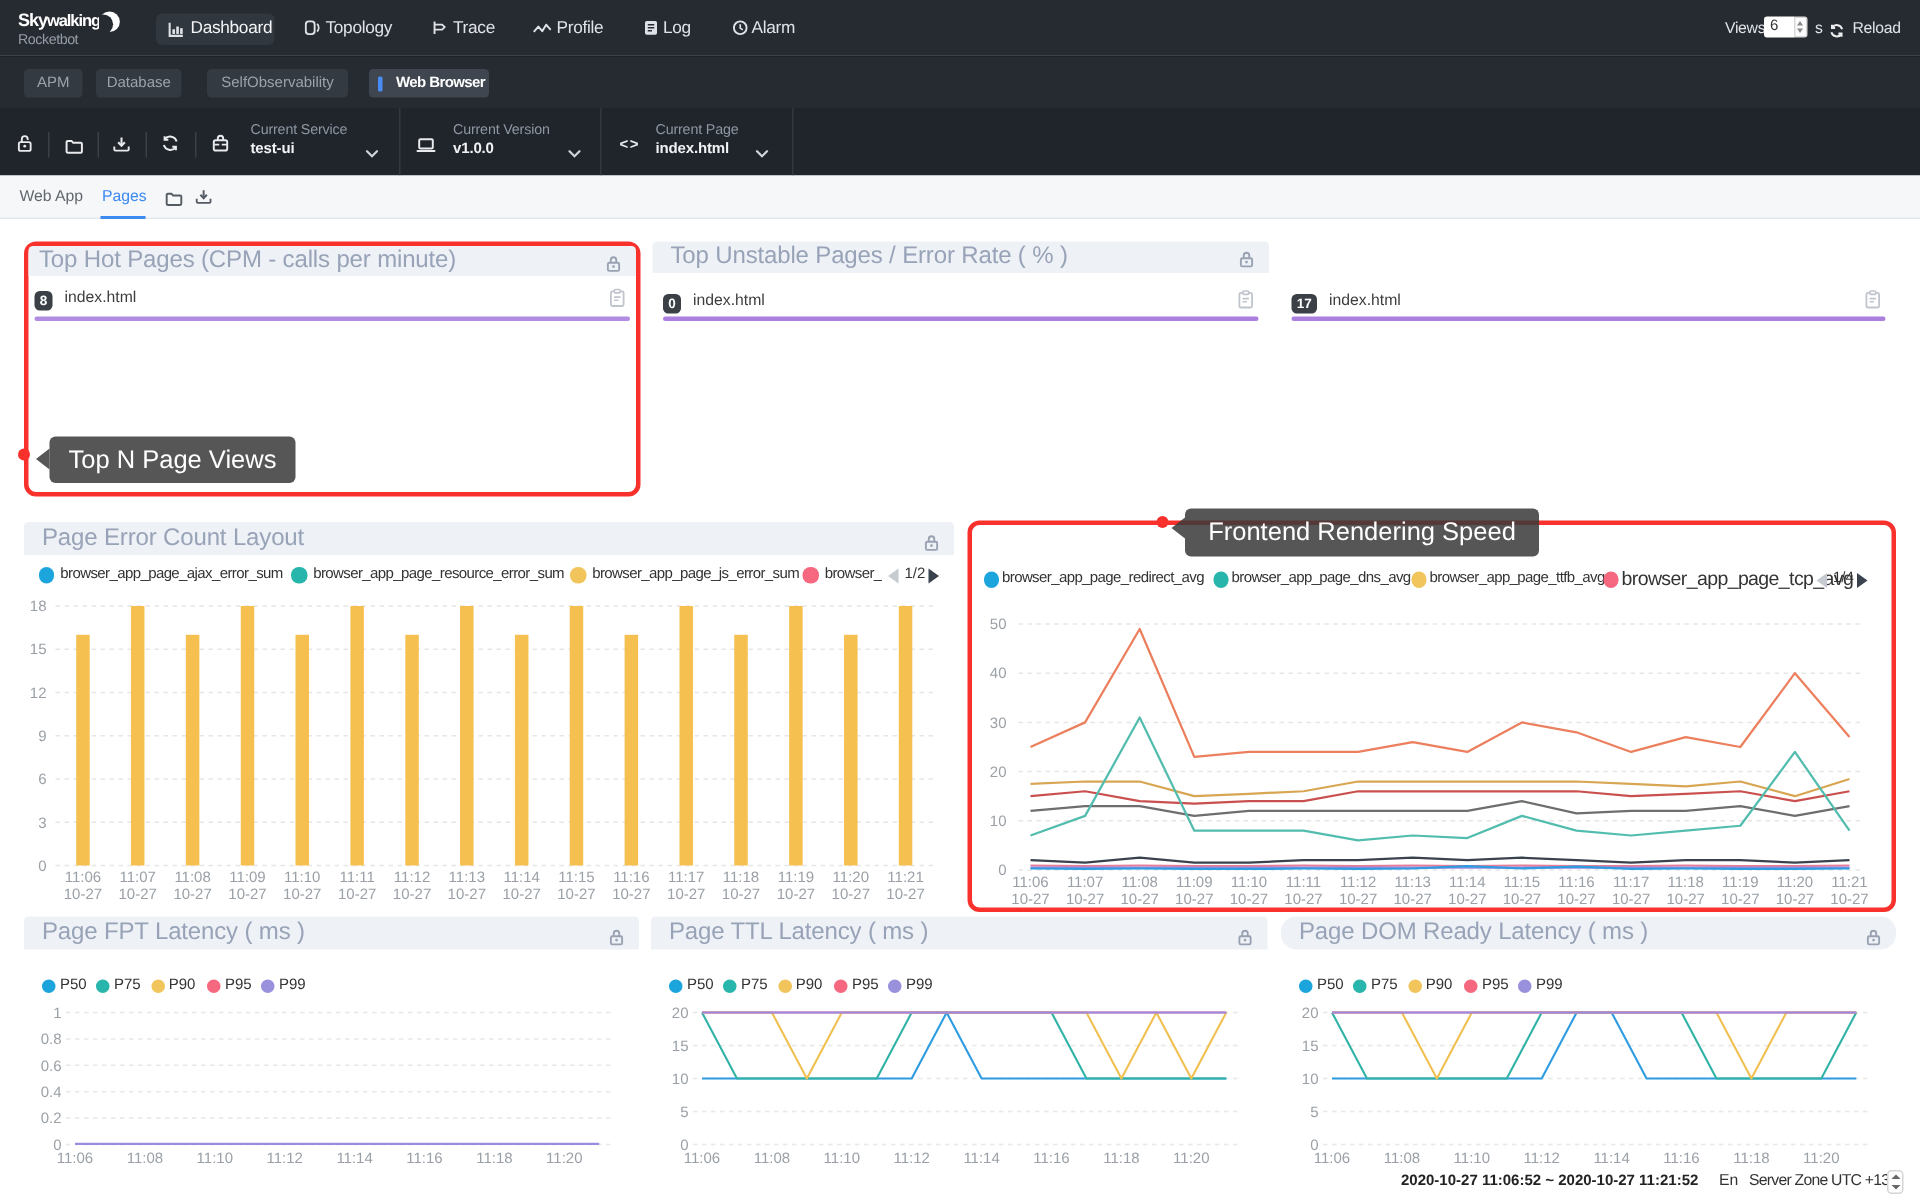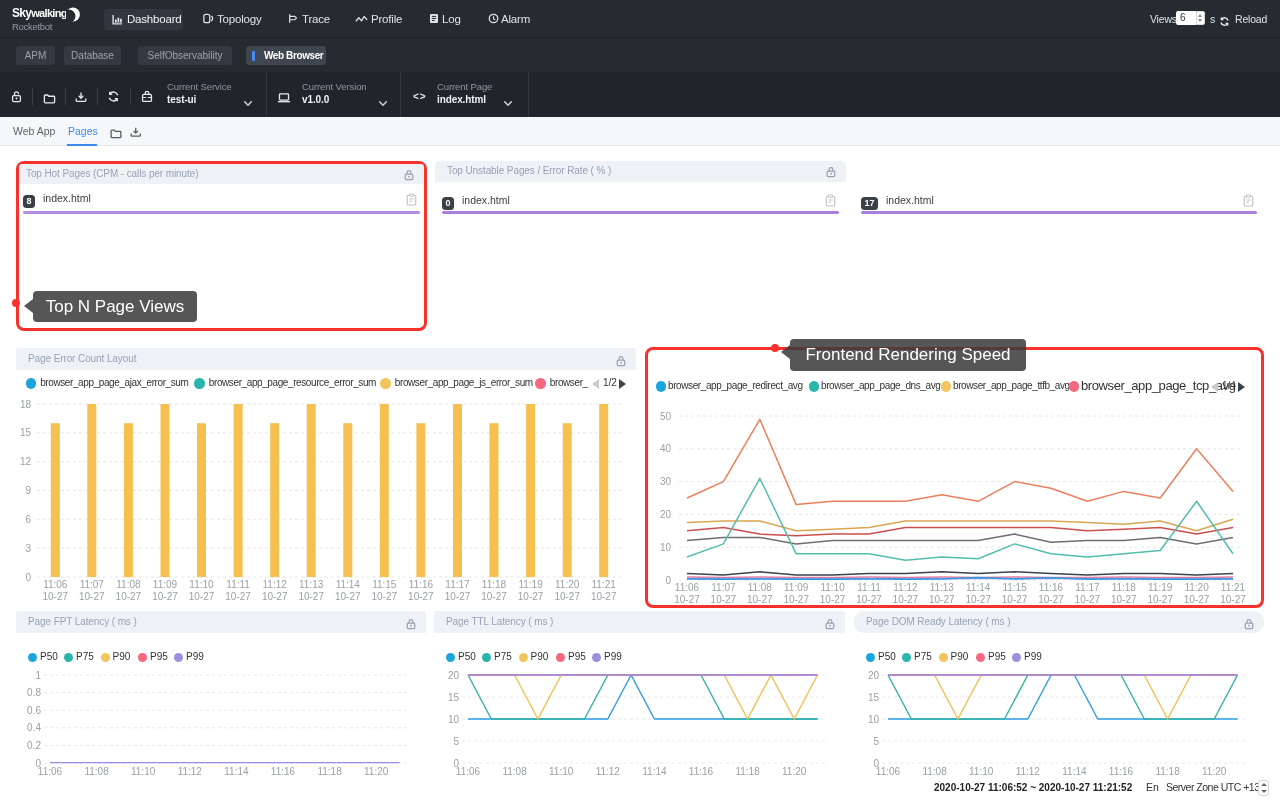--- a/index.html
+++ b/index.html
@@ -1,18 +1,18 @@
 <!DOCTYPE html>
 <html><head><meta charset="utf-8"><title>d</title><style>
 * { margin:0; padding:0; box-sizing:border-box; }
 html,body { width:1280px; height:800px; overflow:hidden; background:#fff;
   font-family:"Liberation Sans", sans-serif; }
 .abs { position:absolute; white-space:nowrap; }
 .hdr { position:absolute; left:0; top:0; right:0; height:20.5px; background:#eef1f6;
-  color:#98a3b8; font-size:10px; letter-spacing:-0.1px; line-height:20.5px; padding-left:12px; border-radius:3px 3px 0 0;}
+  color:#98a3b8; font-size:16px; letter-spacing:-0.1px; line-height:20.5px; padding-left:12px; border-radius:3px 3px 0 0;}
 .hlock { position:absolute; right:10px; top:4px; }
 .badge { display:inline-block; background:#3a4046; color:#fff; font-size:9px; font-weight:bold;
   border-radius:3.5px; padding:0 3.5px; height:13px; line-height:13px; margin-right:8px; vertical-align:-1.5px;}
 .tooltip { position:absolute; background:rgba(58,58,58,0.86); color:#fff; border-radius:4px;
   font-size:17px; display:flex; align-items:center; justify-content:center; }
 .tt-arrow { position:absolute; width:0; height:0; border-top:7px solid transparent;
   border-bottom:7px solid transparent; border-right:9px solid rgba(58,58,58,0.86); left:-9px; }
 .reddot { position:absolute; width:8px; height:8px; border-radius:50%; background:#f8312c; }
 .navt { position:absolute; top:12.5px; color:#dfe3e8; font-size:11.5px; letter-spacing:-0.2px; white-space:nowrap;}
 .pill { position:absolute; top:46px; height:19px; background:#343a42; border-radius:3px;

